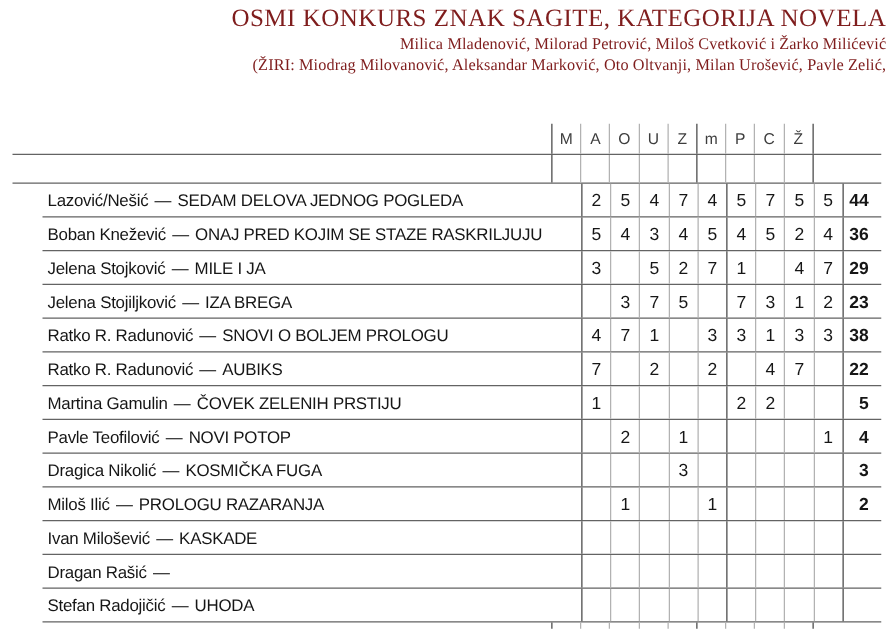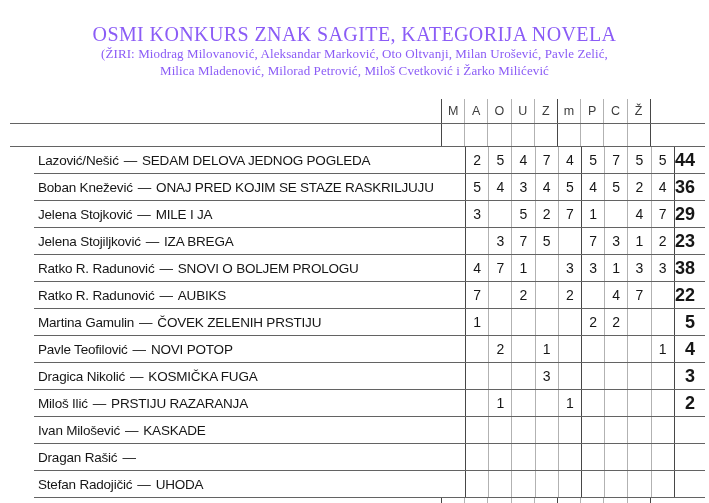--- a/index.html
+++ b/index.html
@@ -8,24 +8,24 @@
     position: relative;
     width: 709px;
     height: 503px;
     background: #ffffff;
     overflow: hidden;
     font-family: "Liberation Sans", sans-serif;
     color: #161616;
   }
   
   .doc-header {
-    padding-top: 22px;
-    text-align: center;
+    padding-top: 3px;
+    text-align: right;
     font-family: "Liberation Serif", serif;
-    color: #8b5cf6;
+    color: #7f1d1d;
   }
   .doc-title {
     margin: 0;
     font-size: 20px;
     line-height: 24px;
     font-weight: 400;
     letter-spacing: 0.4px;
     white-space: nowrap;
   }
   .jury-line {
@@ -81,33 +81,33 @@
     color: #3d3d3d;
   }
   .total-cell {
     flex: 1;
     height: 100%;
     border-left: 1px solid #474747;
     display: flex;
     align-items: center;
     justify-content: flex-end;
     padding-right: 10px;
-    font-size: 18px;
+    font-size: 14px;
     font-weight: 700;
   }
 </style>
 </head>
 <body>
 
 <div class="page">
 
   <div class="doc-header">
     <h1 class="doc-title">OSMI KONKURS ZNAK SAGITE, KATEGORIJA NOVELA</h1>
+    <p class="jury-line">Milica Mladenović, Milorad Petrović, Miloš Cvetković i Žarko Milićević</p>
     <p class="jury-line">(ŽIRI: Miodrag Milovanović, Aleksandar Marković, Oto Oltvanji, Milan Urošević, Pavle Zelić,</p>
-    <p class="jury-line">Milica Mladenović, Milorad Petrović, Miloš Cvetković i Žarko Milićević</p>
   </div>
 
   <div class="score-table">
       <div class="row header-row">
         <div class="name-cell"></div>
         <div class="score-cell judge-letter vd">M</div>
         <div class="score-cell judge-letter">A</div>
         <div class="score-cell judge-letter">O</div>
         <div class="score-cell judge-letter">U</div>
         <div class="score-cell judge-letter">Z</div>
@@ -280,21 +280,21 @@
         <div class="score-cell vd"></div>
         <div class="score-cell"></div>
         <div class="score-cell"></div>
         <div class="score-cell"></div>
         <div class="total-cell">3</div>
       </div>
       <div class="row data-row">
         <div class="name-cell">
           <span class="author-name">Miloš Ilić</span>
           <span class="dash-sep">—</span>
-          <span class="work-title">PRSTIJU RAZARANJA</span>
+          <span class="work-title">PROLOGU RAZARANJA</span>
         </div>
         <div class="score-cell vd"></div>
         <div class="score-cell">1</div>
         <div class="score-cell"></div>
         <div class="score-cell"></div>
         <div class="score-cell">1</div>
         <div class="score-cell vd"></div>
         <div class="score-cell"></div>
         <div class="score-cell"></div>
         <div class="score-cell"></div>

